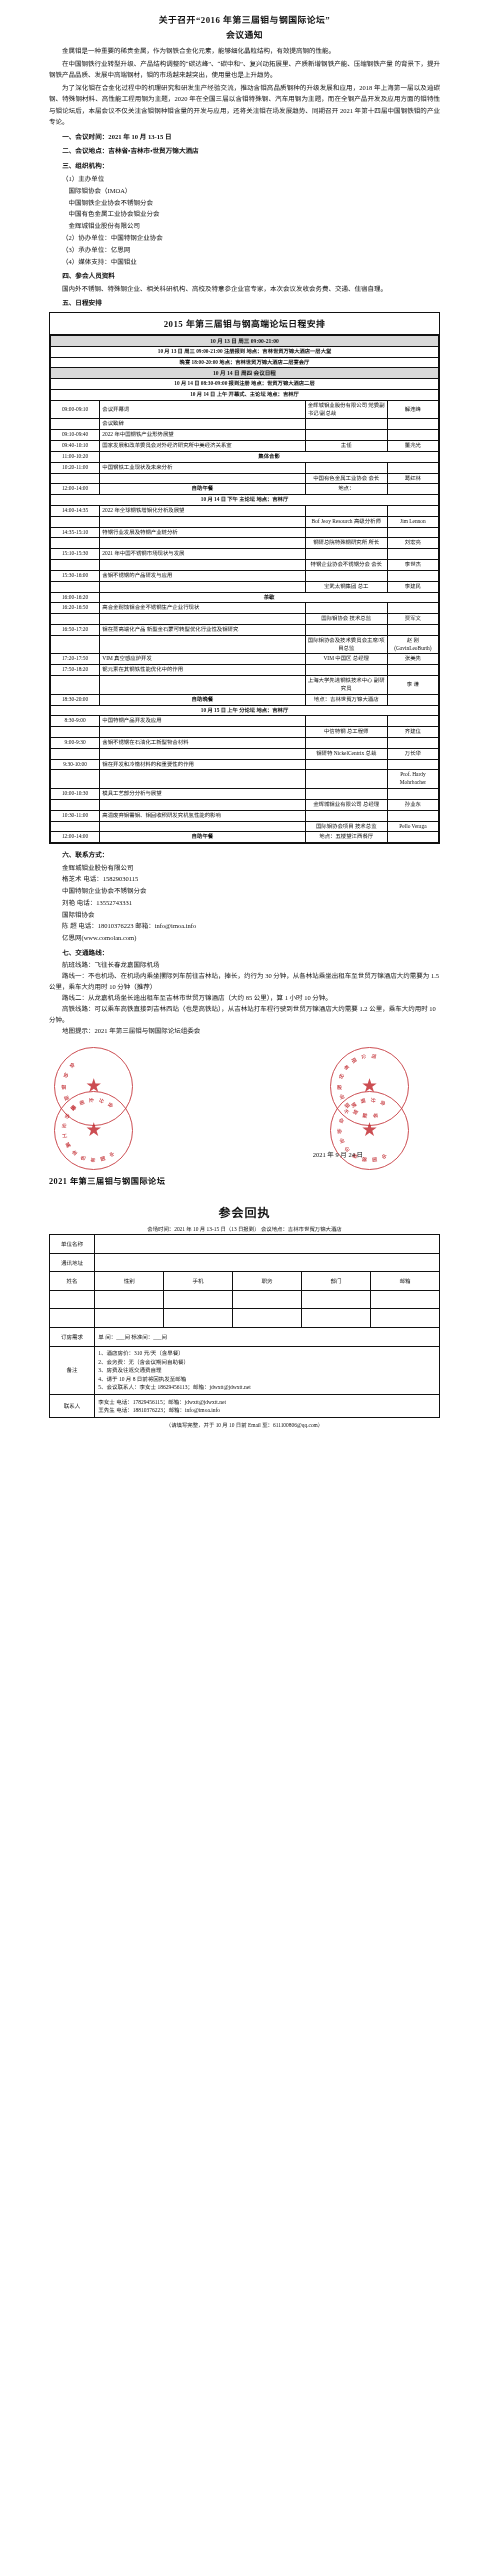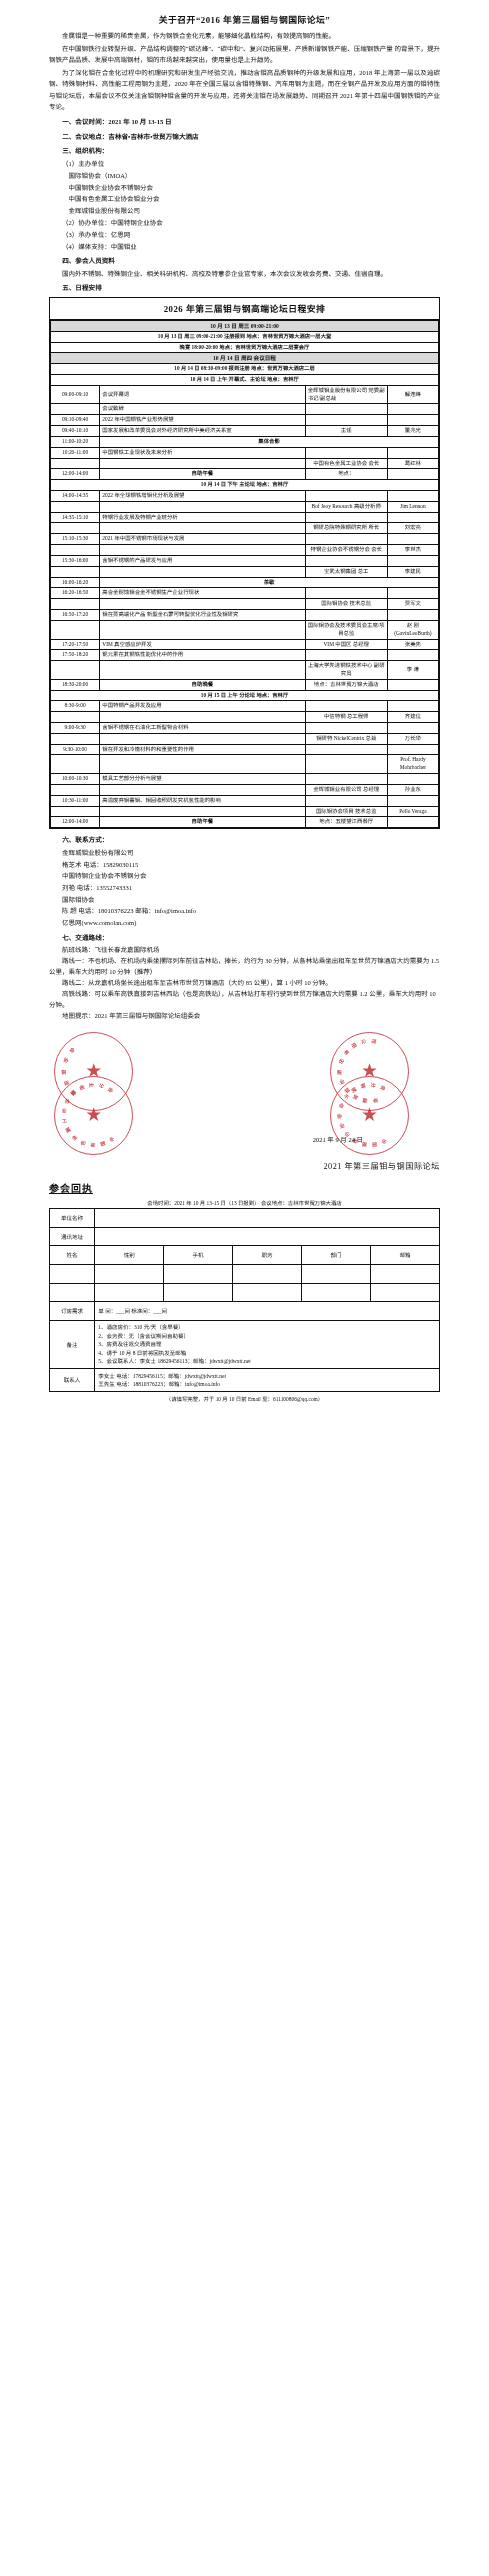--- a/index.html
+++ b/index.html
@@ -138,33 +138,32 @@
     white-space:nowrap;
   }
   .sign-date{
     position:absolute;
     right:77px;bottom:13.4px;
     font-size:6.5px;
   }
 
   
   .form-title{
-    text-align:right;
+    text-align:left;
     font-size:8.2px;
-    font-weight:normal;
+    font-weight:bold;
     letter-spacing:0.5px;
-    margin:1px 0 9px 0;
+    margin:1px 0 17px 0;
   }
   .form-sub{
-    text-align:left;
-    font-size:10px;
+    text-align:center;
+    font-size:12px;
     font-weight:bold;
     letter-spacing:1px;
     margin:0 0 4.1px 0;
-    text-decoration:underline;
   }
   .form-note{
     font-size:5.4px;
     text-align:center;
     margin-bottom:1.5px;
   }
   table.regform{
     width:100%;
     border-collapse:collapse;
     font-size:5.5px;
@@ -185,20 +184,21 @@
     margin-top:3.1px;
   }
 </style>
 </head>
 <body>
 
 <div class="page">
 
   <div class="doc-title">
     <span>关于召开“2016 年第三届钼与钢国际论坛”</span>
+    <span class="l2">会议通知</span>
   </div>
 
   <p class="para">金属钼是一种重要的稀贵金属，作为钢铁合金化元素，能够细化晶粒结构，有效提高钢的性能。</p>
   <p class="para">在中国钢铁行业转型升级、产品结构调整的“碳达峰”、“碳中和”、复兴动拓展里、产质新增钢铁产能、压缩钢铁产量 的背景下，提升钢铁产品品质、发展中高端钢材，钼的市场越来越突出，使用量也是上升趋势。</p>
   <p class="para">为了深化钼在合金化过程中的机理研究和研发生产经验交流，推动含钼高品质钢种的升级发展和应用，2018 年上海第一届以及迪碳钢、特殊钢材料、高性能工程用钢为主题，2020 年在全国三届以含钼特殊钢、汽车用钢为主题，而在全钢产品开发及应用方面的钼特性与钼论坛后，本届会议不仅关注含钼钢种钼含量的开发与应用，还将关注钼在场发展趋势、同期召开 2021 年第十四届中国钢铁钼的产业专论。</p>
 
   <div class="sec-head">一、会议时间：2021 年 10 月 13-15 日</div>
 
   <div class="sec-head">二、会议地点：吉林省•吉林市•世贸万锦大酒店</div>
 
@@ -211,21 +211,21 @@
   <div class="lvl2">（2）协办单位：中国特钢企业协会</div>
   <div class="lvl2">（3）承办单位：亿思网</div>
   <div class="lvl2">（4）媒体支持：中国钼业</div>
 
   <div class="sec-head">四、参会人员资料</div>
   <div class="lvl2">国内外不锈钢、特殊钢企业、相关科研机构、高校及特意参企业官专家，本次会议发收会务费、交通、住宿自理。</div>
 
   <div class="sec-head">五、日程安排</div>
 
   <div class="agenda-wrap">
-    <div class="agenda-title">2026 年第三届钼与钢高端论坛日程安排</div>
+    <div class="agenda-title">2015 年第三届钼与钢高端论坛日程安排</div>
     <table class="agenda">
       <tbody id="agenda-body">
           <tr class="daybar daybar-grey">
             <td colspan="4">10 月 13 日 周三 09:00-21:00</td>
           </tr>
           <tr class="sub">
             <td colspan="4">10 月 13 日 周三 09:00-21:00 注册报到  地点：吉林世贸万锦大酒店一层大堂</td>
           </tr>
           <tr class="sub">
             <td colspan="4">晚宴 18:00-20:00  地点：吉林世贸万锦大酒店二层宴会厅</td>

